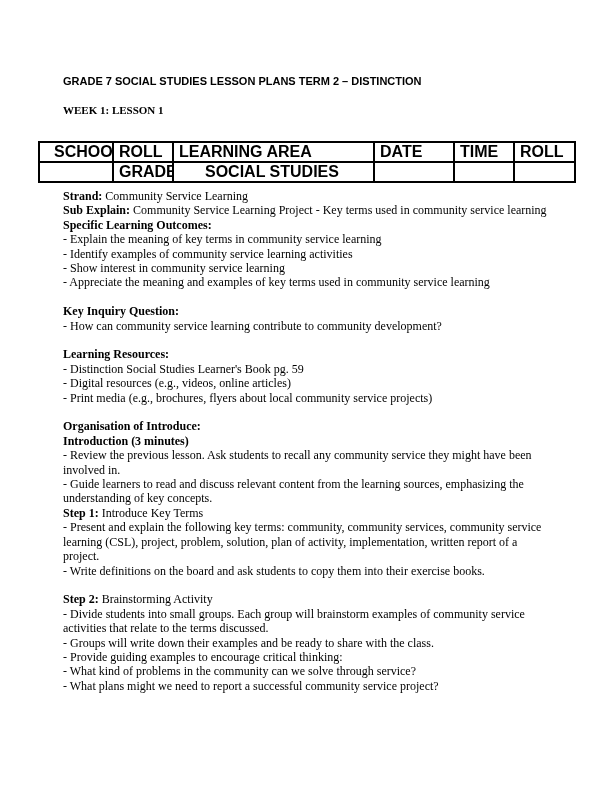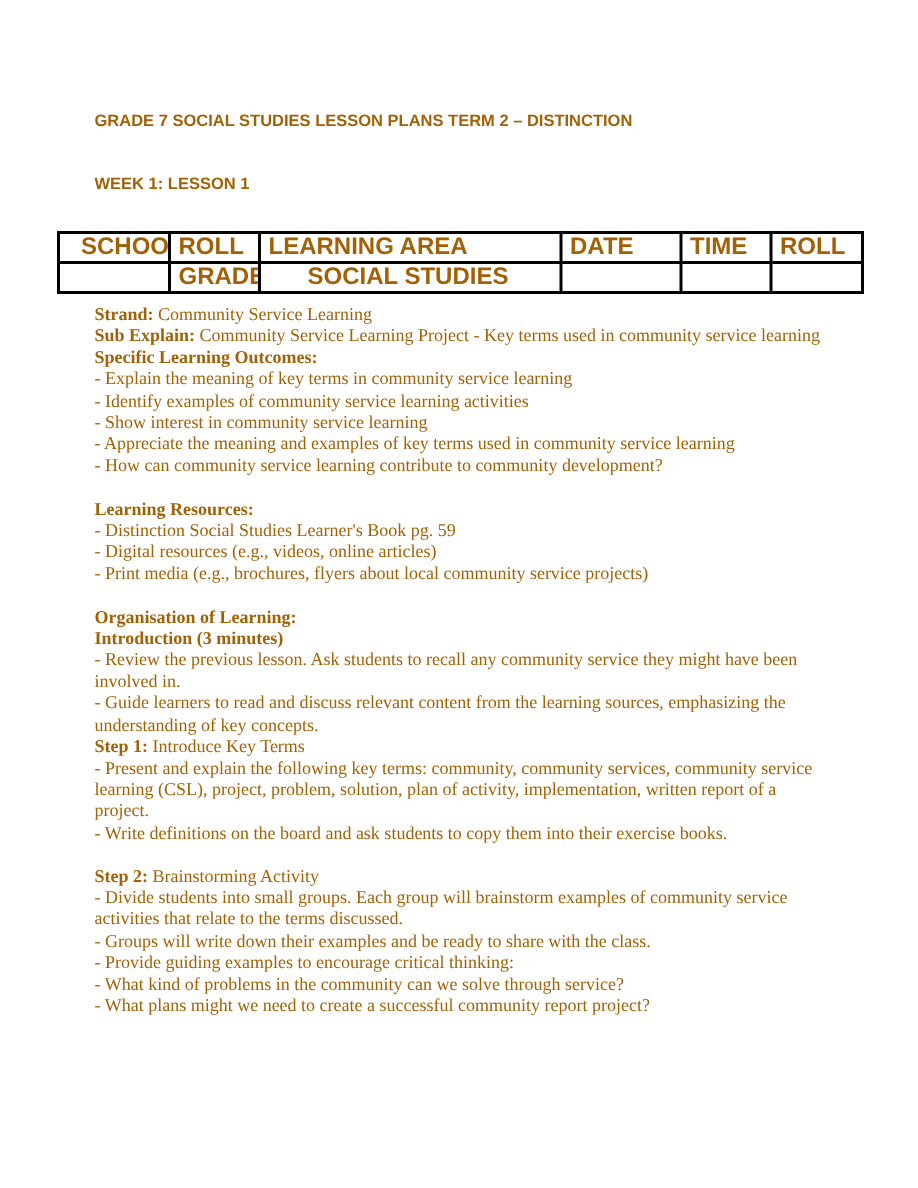--- a/index.html
+++ b/index.html
@@ -5,36 +5,37 @@
   html, body {
     margin: 0;
     padding: 0;
     background: #ffffff;
   }
   .page {
     position: relative;
     width: 612px;
     height: 792px;
     background: #ffffff;
-    color: #a16207;
+    color: #000000;
     box-sizing: border-box;
     padding: 74px 58px 0 63px;
     overflow: hidden;
     font-family: "Liberation Serif", serif;
   }
   .doc-title,
   .doc-subtitle {
     font-family: "Liberation Sans", sans-serif;
     font-weight: bold;
     font-size: 11px;
     line-height: 14px;
     white-space: nowrap;
   }
   .doc-subtitle {
-    margin-top: 28px;
+    margin-top: 15px;
+    font-family: Liberation Serif, serif;
   }
   table.info-table {
     table-layout: fixed;
     border-collapse: collapse;
     width: 536px;
     margin-left: -25px;
     margin-top: 24px;
     font-family: "Liberation Sans", sans-serif;
     font-size: 16px;
     font-weight: bold;
@@ -115,33 +116,34 @@
   </table>
 
   <div class="content" id="content">
       <p class="line"><b>Strand:</b> <span>Community Service Learning</span></p>
       <p class="line"><b>Sub Explain:</b> <span>Community Service Learning Project - Key terms used in community service learning</span></p>
       <p class="line"><b>Specific Learning Outcomes:</b></p>
       <p class="line"><span>- Explain the meaning of key terms in community service learning</span></p>
       <p class="line"><span>- Identify examples of community service learning activities</span></p>
       <p class="line"><span>- Show interest in community service learning</span></p>
       <p class="line"><span>- Appreciate the meaning and examples of key terms used in community service learning</span></p>
+      <p class="line gap"><b>Key Inquiry Question:</b></p>
       <p class="line"><span>- How can community service learning contribute to community development?</span></p>
       <p class="line gap"><b>Learning Resources:</b></p>
       <p class="line"><span>- Distinction Social Studies Learner's Book pg. 59</span></p>
       <p class="line"><span>- Digital resources (e.g., videos, online articles)</span></p>
       <p class="line"><span>- Print media (e.g., brochures, flyers about local community service projects)</span></p>
-      <p class="line gap"><b>Organisation of Learning:</b></p>
+      <p class="line gap"><b>Organisation of Introduce:</b></p>
       <p class="line"><b>Introduction (3 minutes)</b></p>
       <p class="line"><span>- Review the previous lesson. Ask students to recall any community service they might have been involved in.</span></p>
       <p class="line"><span>- Guide learners to read and discuss relevant content from the learning sources, emphasizing the understanding of key concepts.</span></p>
       <p class="line"><b>Step 1:</b> <span>Introduce Key Terms</span></p>
       <p class="line"><span>- Present and explain the following key terms: community, community services, community service learning (CSL), project, problem, solution, plan of activity, implementation, written report of a project.</span></p>
       <p class="line"><span>- Write definitions on the board and ask students to copy them into their exercise books.</span></p>
       <p class="line gap"><b>Step 2:</b> <span>Brainstorming Activity</span></p>
       <p class="line"><span>- Divide students into small groups. Each group will brainstorm examples of community service activities that relate to the terms discussed.</span></p>
       <p class="line"><span>- Groups will write down their examples and be ready to share with the class.</span></p>
       <p class="line"><span>- Provide guiding examples to encourage critical thinking:</span></p>
       <p class="line"><span>- What kind of problems in the community can we solve through service?</span></p>
-      <p class="line"><span>- What plans might we need to create a successful community report project?</span></p>
+      <p class="line"><span>- What plans might we need to report a successful community service project?</span></p>
     </div>
 
 </div>
 
 </body></html>

